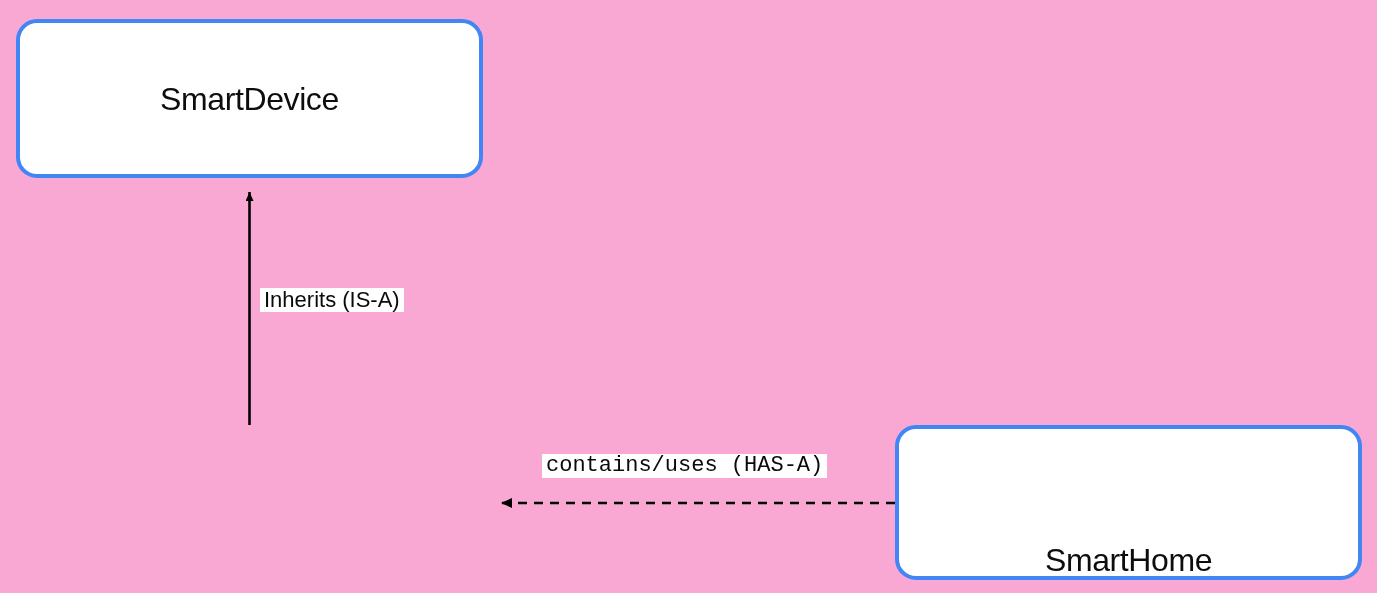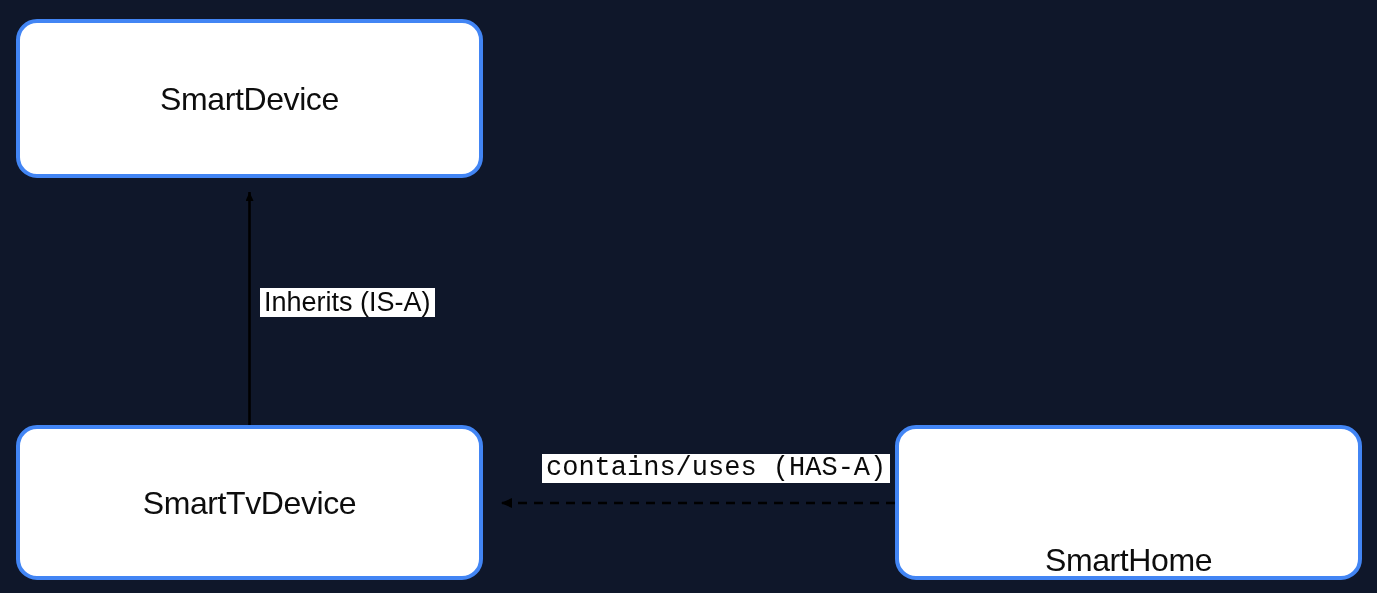--- a/index.html
+++ b/index.html
@@ -8,21 +8,21 @@
     padding: 0;
     background: #ffffff;
   }
   body {
     font-family: "Liberation Sans", sans-serif;
   }
   #canvas {
     position: relative;
     width: 1377px;
     height: 593px;
-    background: #0f172a;
+    background: #f9a8d4;
     overflow: hidden;
   }
   
   .class-box {
     position: absolute;
     box-sizing: border-box;
     background: #ffffff;
     border-style: solid;
     border-width: 4.5px;
     border-radius: 21px;
@@ -50,21 +50,21 @@
     top: 0;
     width: 1377px;
     height: 593px;
     pointer-events: none;
   }
 
   
   .edge-label {
     position: absolute;
     font-family: "Liberation Sans", sans-serif;
-    font-size: 27px;
+    font-size: 22px;
     font-weight: 400;
     color: #0a0a0a;
     white-space: nowrap;
     line-height: 1;
     background: #ffffff;
     padding: 1px 4px;
   }
   #label-inherits { left: 260px; top: 288px; }
   #label-contains { left: 542px; top: 454px; font-family: Liberation Mono, monospace; }
 </style>
@@ -89,23 +89,20 @@
 
     <g>
       <line x1="895" y1="503" x2="501" y2="503" stroke="#000000" stroke-width="2.6" stroke-dasharray="9 7" marker-end="url(#arrow-dashed)"></line>
     </g>
   </svg>
 
   <div class="class-box" id="box-smartdevice" style="border-color:#4285f4">
     <span class="class-title">SmartDevice</span>
   </div>
 
-  <div class="class-box" id="box-smarttvdevice" style="border-color:#4285f4">
-    <span class="class-title">SmartTvDevice</span>
-  </div>
 
   <div class="class-box" id="box-smarthome" style="border-color:#4285f4">
     <span class="class-title">SmartHome</span>
   </div>
 
   <div class="edge-label" id="label-inherits">Inherits (IS-A)</div>
 
   <div class="edge-label" id="label-contains">contains/uses (HAS-A)</div>
 
 </div>

